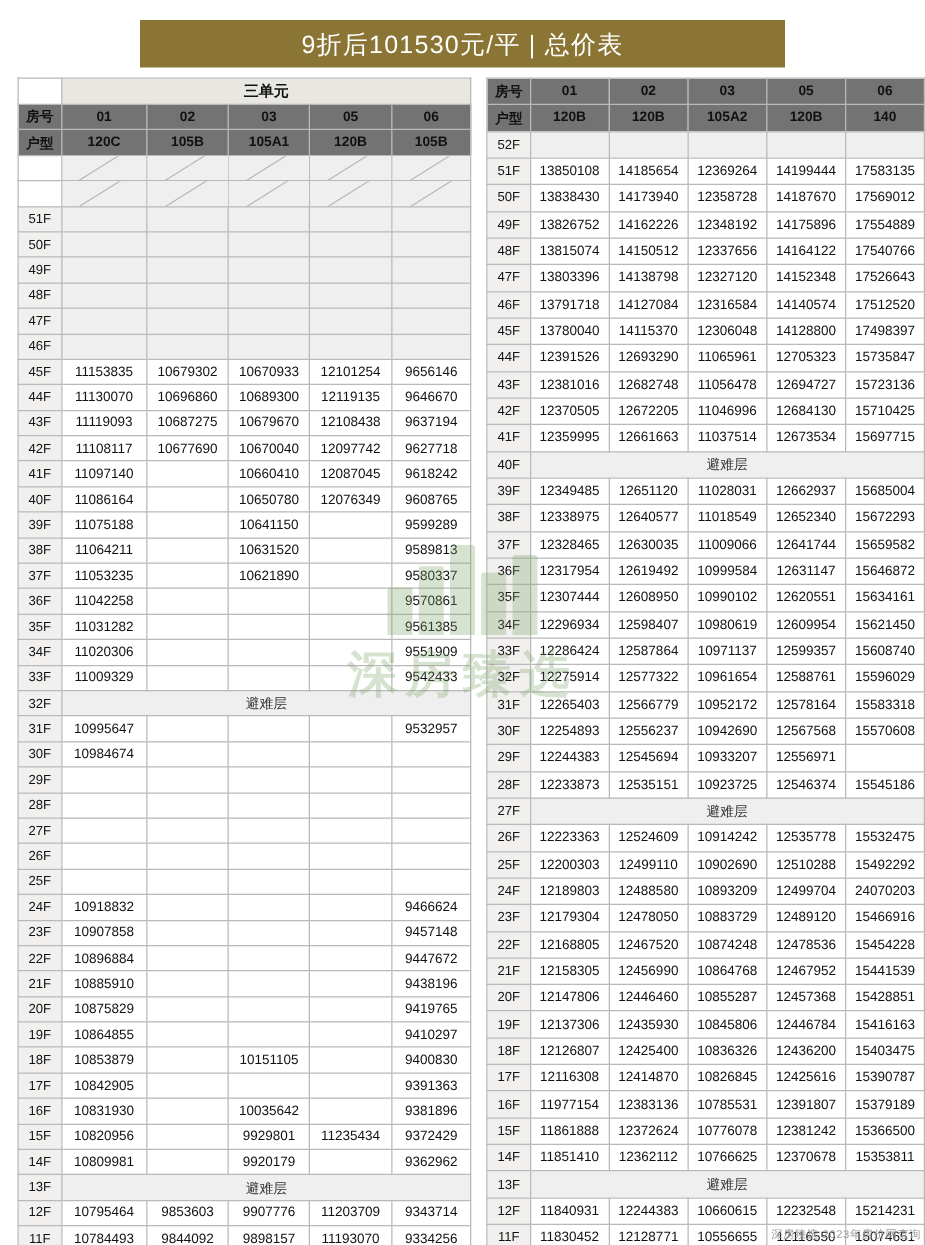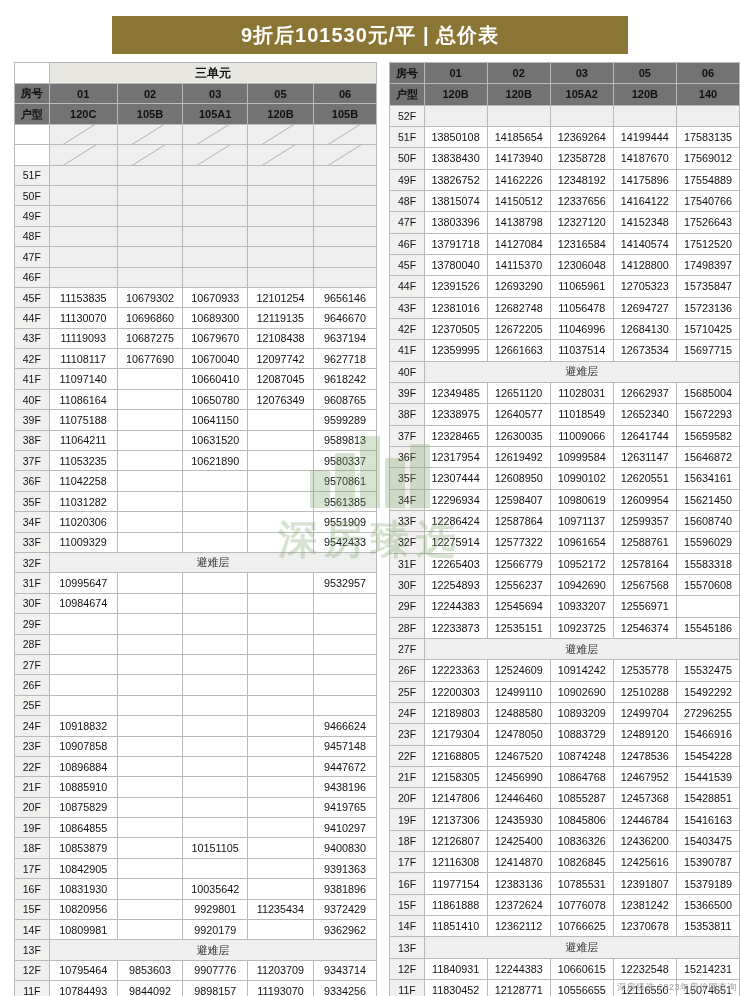--- a/index.html
+++ b/index.html
@@ -52,21 +52,21 @@
   .banner {
     position: absolute;
     left: 112px; top: 16px;
     width: 516px; height: 38px;
     background: #8a7535;
     color: #ffffff;
     display: flex;
     align-items: center;
     justify-content: center;
     font-size: 20px;
-    font-weight: bold;
+    font-weight: normal;
     letter-spacing: 1px;
     z-index: 3;
   }
 
   .tables {
     position: absolute;
     left: 0; top: 62px;
     width: 740px;
     display: flex;
     z-index: 4;
@@ -775,21 +775,21 @@
             <td class="val">10902690</td>
             <td class="val">12510288</td>
             <td class="val">15492292</td>
           </tr>
           <tr>
             <td class="floor-col">24F</td>
             <td class="val">12189803</td>
             <td class="val">12488580</td>
             <td class="val">10893209</td>
             <td class="val">12499704</td>
-            <td class="val">27296255</td>
+            <td class="val">24070203</td>
           </tr>
           <tr>
             <td class="floor-col">23F</td>
             <td class="val">12179304</td>
             <td class="val">12478050</td>
             <td class="val">10883729</td>
             <td class="val">12489120</td>
             <td class="val">15466916</td>
           </tr>
           <tr>

